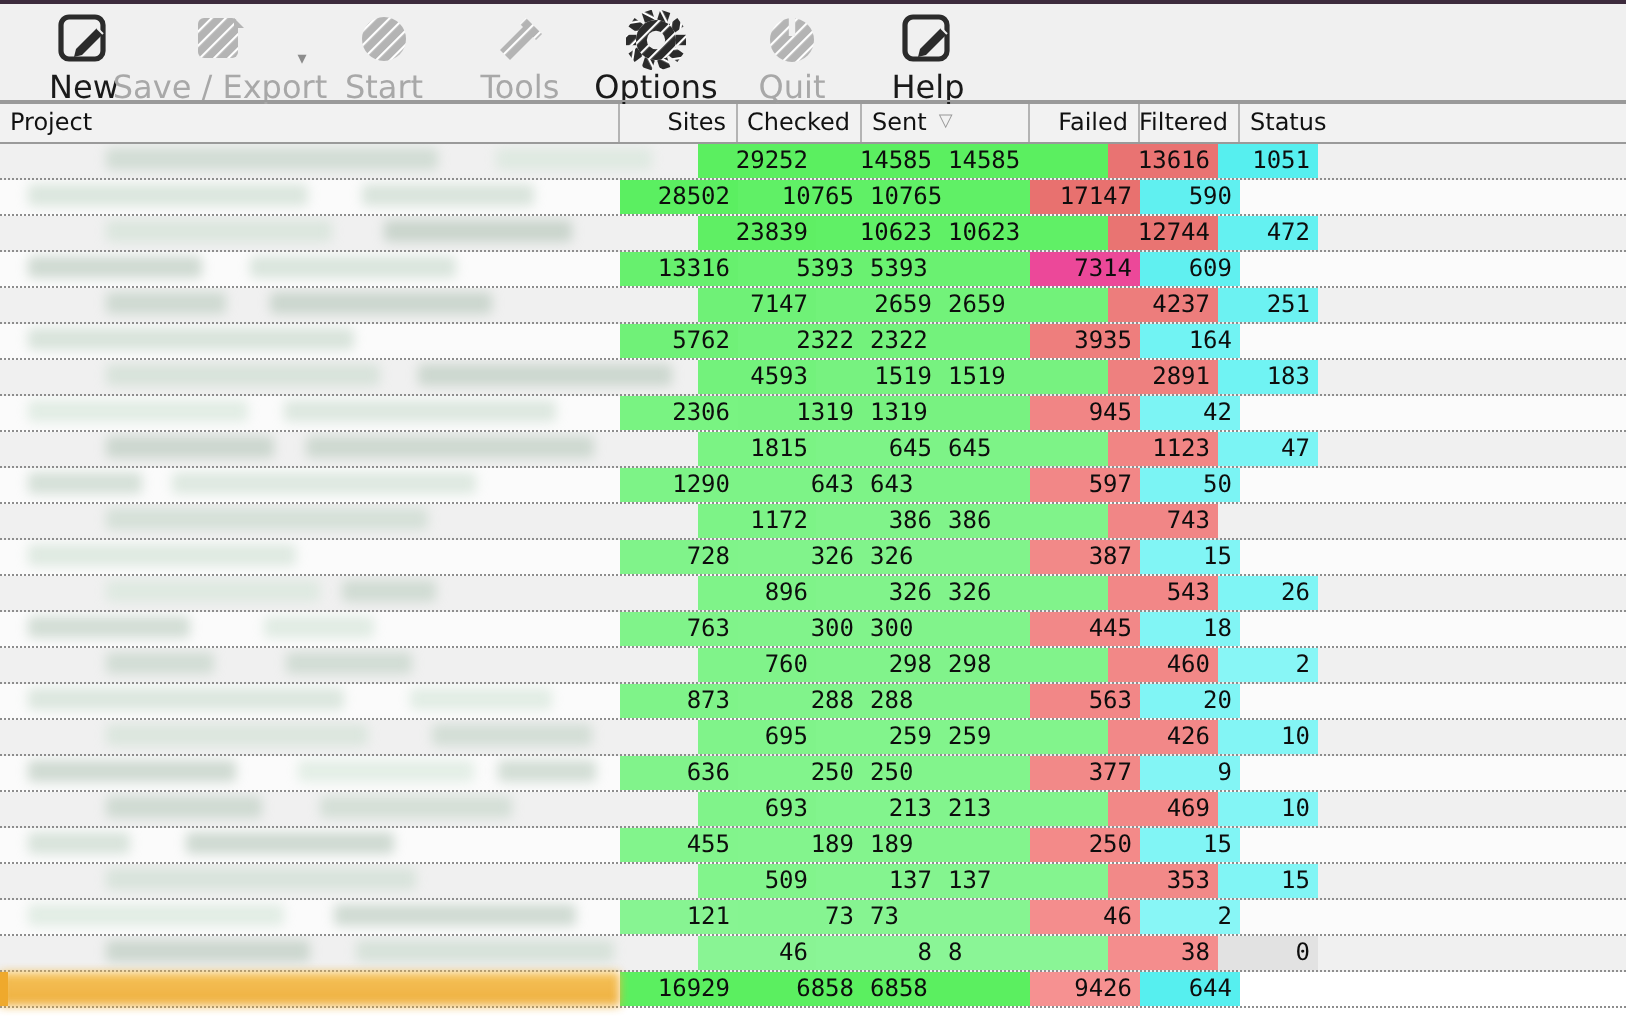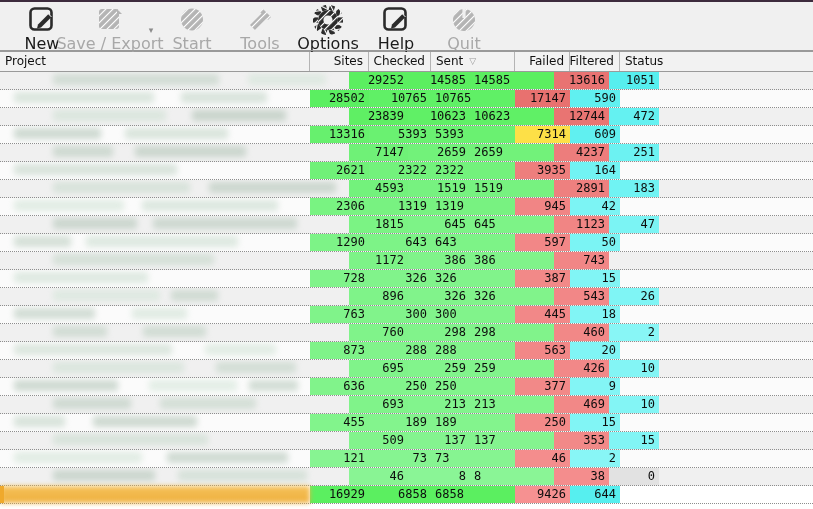--- a/index.html
+++ b/index.html
@@ -170,50 +170,50 @@
               <rect x="2.2872875703131554" y="5.052684346344087" width="5.2" height="5.2" fill="url(#hp-gear-icon)" transform="rotate(216 4.8872875703131555 7.6526843463440875)"></rect>
               <rect x="8.537287570313156" y="0.5117935463105812" width="5.2" height="5.2" fill="url(#hp-gear-icon)" transform="rotate(252 11.137287570313156 3.1117935463105812)"></rect>
               <rect x="16.26271242968684" y="0.5117935463105794" width="5.2" height="5.2" fill="url(#hp-gear-icon)" transform="rotate(288 18.86271242968684 3.1117935463105795)"></rect>
               <rect x="22.51271242968684" y="5.052684346344083" width="5.2" height="5.2" fill="url(#hp-gear-icon)" transform="rotate(324 25.11271242968684 7.652684346344083)"></rect>
               <circle cx="15" cy="15" r="10" fill="url(#hp-gear-icon)"></circle>
               <circle cx="15" cy="15" r="4.6" fill="#f0f0f0"></circle>
             </svg>
           </div>
           <div class="tb-lab">Options</div>
         </div>
+        <div class="tb-item disabled">
+          <div class="tb-ico">
+            <svg width="30" height="30" viewBox="0 0 30 30">
+              <defs>
+                <pattern id="hp-quit-icon" width="5" height="5" patternTransform="rotate(45)" patternUnits="userSpaceOnUse">
+                  <rect width="5" height="5" fill="#b4b4b4"></rect>
+                  <line x1="0" y1="0" x2="0" y2="5" stroke="#ffffff" stroke-width="2.2"></line>
+                </pattern>
+              </defs>
+              <circle cx="15" cy="15" r="11" fill="url(#hp-quit-icon)"></circle>
+              <rect x="13.4" y="2" width="3.2" height="11" fill="#f0f0f0"></rect>
+            </svg>
+          </div>
+          <div class="tb-lab">Quit</div>
+        </div>
         <div class="tb-item enabled">
           <div class="tb-ico">
             <svg width="30" height="30" viewBox="0 0 30 30">
               <defs>
                 <pattern id="hp-help-pencil-icon" width="5" height="5" patternTransform="rotate(45)" patternUnits="userSpaceOnUse">
                   <rect width="5" height="5" fill="#2b2b2b"></rect>
                   <line x1="0" y1="0" x2="0" y2="5" stroke="#ffffff" stroke-width="2.2"></line>
                 </pattern>
               </defs>
               <rect x="3.5" y="3.5" width="21" height="21" rx="4" fill="none" stroke="#2b2b2b" stroke-width="2.6"></rect>
               <path d="M11 19.5 L21.5 9 L24.5 12 L14 22.5 L10 23.5 Z" fill="#2b2b2b"></path>
               <path d="M21.5 9 L24.5 12" stroke="#f0f0f0" stroke-width="1"></path>
             </svg>
           </div>
           <div class="tb-lab">Help</div>
-        </div>
-        <div class="tb-item disabled">
-          <div class="tb-ico">
-            <svg width="30" height="30" viewBox="0 0 30 30">
-              <defs>
-                <pattern id="hp-quit-icon" width="5" height="5" patternTransform="rotate(45)" patternUnits="userSpaceOnUse">
-                  <rect width="5" height="5" fill="#b4b4b4"></rect>
-                  <line x1="0" y1="0" x2="0" y2="5" stroke="#ffffff" stroke-width="2.2"></line>
-                </pattern>
-              </defs>
-              <circle cx="15" cy="15" r="11" fill="url(#hp-quit-icon)"></circle>
-              <rect x="13.4" y="2" width="3.2" height="11" fill="#f0f0f0"></rect>
-            </svg>
-          </div>
-          <div class="tb-lab">Quit</div>
         </div>
       </div>
     <div class="sep-line"></div>
   </div>
 
   <div id="tablewrap">
     <div id="thead">
         <div class="th left" style="width: 310px; flex: 0 0 310px;">
           <span>Project</span>
         </div>
@@ -275,41 +275,41 @@
           <div class="cell left" style="width: 193px; flex: 1 1 auto;"></div>
         </div>
         <div class="row even">
           <div class="cell left project" style="width: 310px; flex: 0 0 310px; background: transparent;">
             <span class="blurbar" style="left:14px;width:87px;background:rgb(171,191,176);"></span>
             <span class="blurbar" style="left:125px;width:103px;background:rgb(191,211,196);"></span>
           </div>
           <div class="cell right" style="width: 59px; flex: 0 0 59px; background: rgb(103, 240, 110);">13316</div>
           <div class="cell right" style="width: 62px; flex: 0 0 62px; background: rgb(106, 241, 113);">5393</div>
           <div class="cell left" style="width: 84px; flex: 0 0 84px; background: rgb(106, 241, 113);">5393</div>
-          <div class="cell right" style="width: 55px; flex: 0 0 55px; background: #fde047;">7314</div>
+          <div class="cell right" style="width: 55px; flex: 0 0 55px; background: #ec4899;">7314</div>
           <div class="cell right" style="width: 50px; flex: 0 0 50px; background: rgb(96, 240, 240);">609</div>
           <div class="cell left" style="width: 193px; flex: 1 1 auto;"></div>
         </div>
         <div class="row odd">
           <div class="cell left project" style="width: 310px; flex: 0 0 310px; background: transparent;">
             <span class="blurbar" style="left:14px;width:60px;background:rgb(179,199,184);"></span>
             <span class="blurbar" style="left:96px;width:111px;background:rgb(173,193,178);"></span>
           </div>
           <div class="cell right" style="width: 59px; flex: 0 0 59px; background: rgb(111, 241, 119);">7147</div>
           <div class="cell right" style="width: 62px; flex: 0 0 62px; background: rgb(114, 242, 122);">2659</div>
           <div class="cell left" style="width: 84px; flex: 0 0 84px; background: rgb(114, 242, 122);">2659</div>
           <div class="cell right" style="width: 55px; flex: 0 0 55px; background: rgb(237, 125, 124);">4237</div>
           <div class="cell right" style="width: 50px; flex: 0 0 50px; background: rgb(108, 242, 242);">251</div>
           <div class="cell left" style="width: 193px; flex: 1 1 auto;"></div>
         </div>
         <div class="row even">
           <div class="cell left project" style="width: 310px; flex: 0 0 310px; background: transparent;">
             <span class="blurbar" style="left:14px;width:163px;background:rgb(188,208,193);"></span>
           </div>
-          <div class="cell right" style="width: 59px; flex: 0 0 59px; background: rgb(112, 241, 120);">2621</div>
+          <div class="cell right" style="width: 59px; flex: 0 0 59px; background: rgb(112, 241, 120);">5762</div>
           <div class="cell right" style="width: 62px; flex: 0 0 62px; background: rgb(115, 242, 124);">2322</div>
           <div class="cell left" style="width: 84px; flex: 0 0 84px; background: rgb(115, 242, 124);">2322</div>
           <div class="cell right" style="width: 55px; flex: 0 0 55px; background: rgb(238, 126, 125);">3935</div>
           <div class="cell right" style="width: 50px; flex: 0 0 50px; background: rgb(113, 243, 243);">164</div>
           <div class="cell left" style="width: 193px; flex: 1 1 auto;"></div>
         </div>
         <div class="row odd">
           <div class="cell left project" style="width: 310px; flex: 0 0 310px; background: transparent;">
             <span class="blurbar" style="left:14px;width:137px;background:rgb(196,216,201);"></span>
             <span class="blurbar" style="left:170px;width:127px;background:rgb(175,195,180);"></span>

